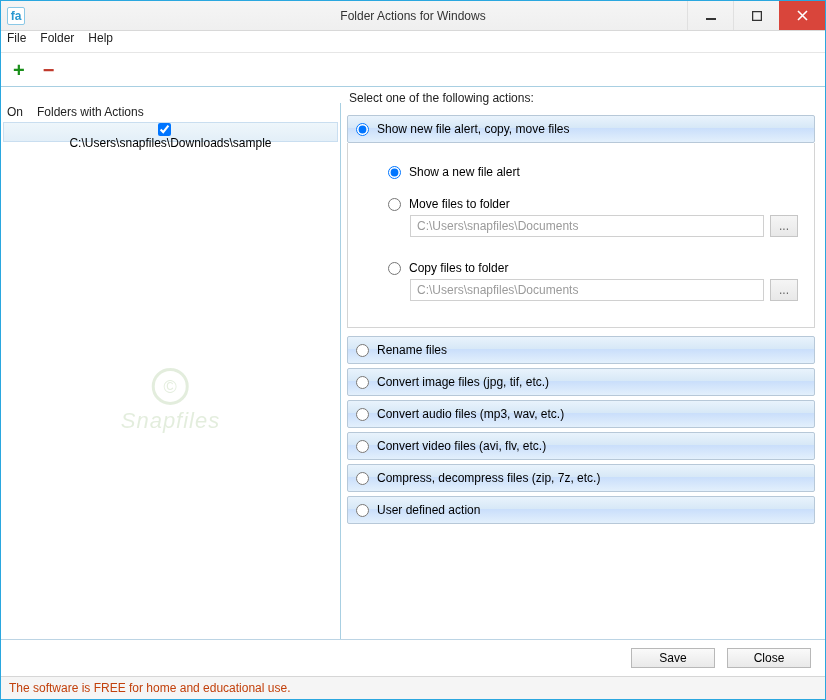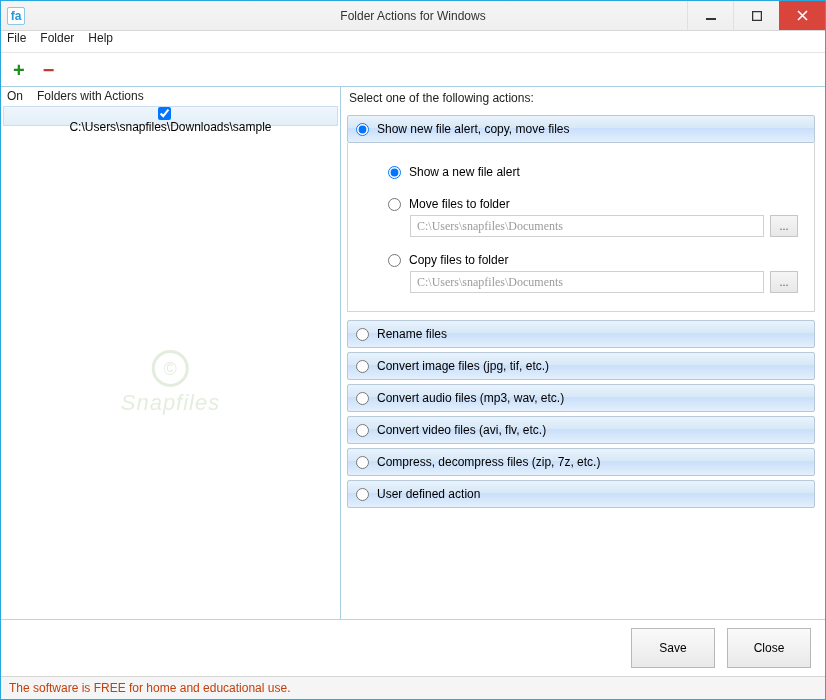--- a/index.html
+++ b/index.html
@@ -80,20 +80,21 @@
   display: flex;
   min-height: 0;
 }
 .panel-left {
   width: 340px;
   border-right: 1px solid #a8cfe2;
   display: flex;
   flex-direction: column;
   background: #fff;
   position: relative;
+  margin-top: 16px;
 }
 .panel-left .headrow {
   height: 18px;
   display: flex;
   padding: 2px 6px 0 6px;
   font-size: 12px;
   color:#222;
 }
 .panel-left .headrow .col-on { width: 30px; }
 .panel-left .list {
@@ -150,23 +151,22 @@
 }
 .subopt {
   display: flex;
   align-items: center;
   margin: 10px 0 4px;
 }
 .subopt input[type=radio]{ margin-right: 8px; }
 .pathrow {
   display: flex;
   margin-left: 22px;
-  margin-bottom: 16px;
+  margin-bottom: 24px;
   gap: 6px;
-  font-family: Liberation Serif, serif;
 }
 .pathrow input[type=text]{
   flex: 1;
   height: 22px;
   border: 1px solid #d0d0d0;
   background: #fff;
   color: #9b9b9b;
   padding: 0 6px;
   font-family: inherit;
   font-size: 12px;
@@ -186,21 +186,21 @@
 .subfolders input { margin-right: 6px; }
 .footer {
   border-top: 1px solid #bcd4e4;
   padding: 8px 14px;
   display: flex;
   justify-content: flex-end;
   gap: 12px;
   background:#fff;
 }
 .footer button {
-  width: 84px; height: 40px;
+  width: 84px; height: 20px;
   border: 1px solid #b8b8b8;
   background: linear-gradient(#fafafa,#e9e9e9);
   font-family: inherit; font-size:12px;
 }
 .status {
   border-top: 1px solid #d6d6d6;
   padding: 4px 8px;
   background: #f5f5f5;
   font-size: 12px;
   color:#c2410c;

